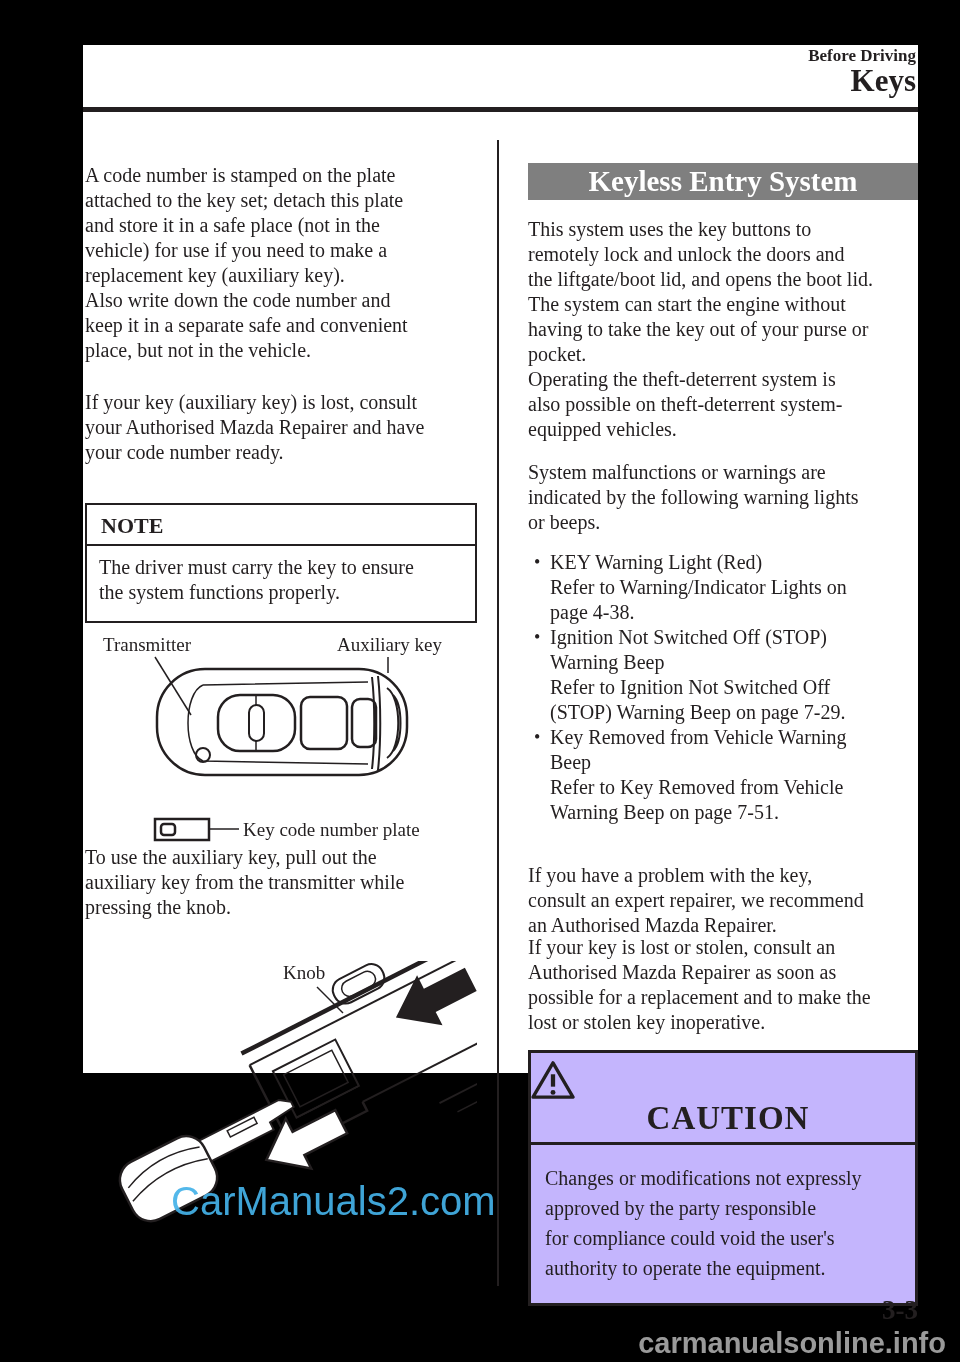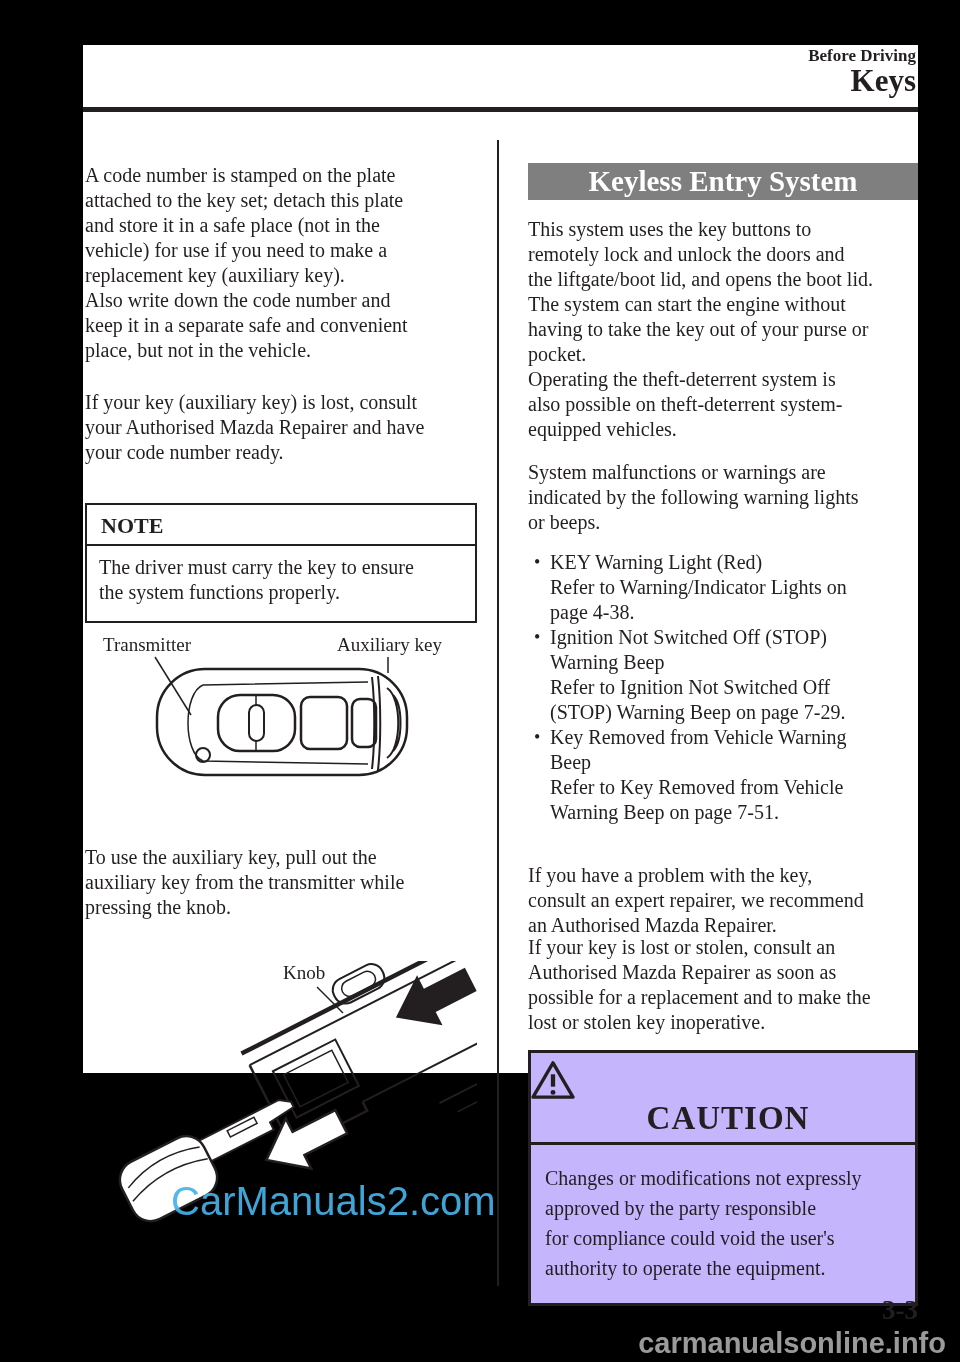--- a/index.html
+++ b/index.html
@@ -92,20 +92,28 @@
       <path class="ln" stroke-width="2" d="M302 55 C317 65 317 115 302 125 M308 62 C318 72 318 108 308 118"></path>
       <rect class="ln" stroke-width="2.5" x="133" y="62" width="77" height="56" rx="22"></rect>
       <path class="ln" stroke-width="1.5" d="M171 62 L171 118"></path>
       <rect x="164" y="72" width="15" height="36" rx="7.5" fill="#fff" stroke="#231f20" stroke-width="2"></rect>
       <rect class="ln" stroke-width="2.5" x="216" y="64" width="46" height="52" rx="9"></rect>
       <rect class="ln" stroke-width="2.5" x="267" y="66" width="24" height="48" rx="8"></rect>
       <circle class="ln" stroke-width="2" cx="118" cy="122" r="7"></circle>
     </svg>
   </div>
 
+  <div class="abs" style="left:70px;top:770px;width:330px;height:30px;">
+    <svg class="abs" style="left:0;top:0;" width="88" height="30" viewBox="0 0 88 30">
+      <rect class="ln" stroke-width="2.5" x="2" y="4" width="54" height="21"></rect>
+      <rect class="ln" stroke-width="2.5" x="8" y="9" width="14" height="11" rx="3"></rect>
+      <path class="ln" stroke-width="1.5" d="M56 14 L86 14"></path>
+    </svg>
+    <div class="abs diag-label" style="left:90px;top:5px;white-space:nowrap;">Key code number plate</div>
+  </div>
 
   <div class="abs body-text ml col-left" style="top:800px;">To use the auxiliary key, pull out the
 auxiliary key from the transmitter while
 pressing the knob.</div>
 
   <div class="abs col-left" style="top:916px;height:302px;">
     <div class="abs diag-label" style="left:198px;top:2px;">Knob</div>
     <svg class="abs" style="left:0;top:0;" width="392" height="302" viewBox="0 0 392 302">
       <path class="ln" stroke-width="1.5" d="M232 26 L258 52"></path>
       <g transform="rotate(-27 230 118)">

